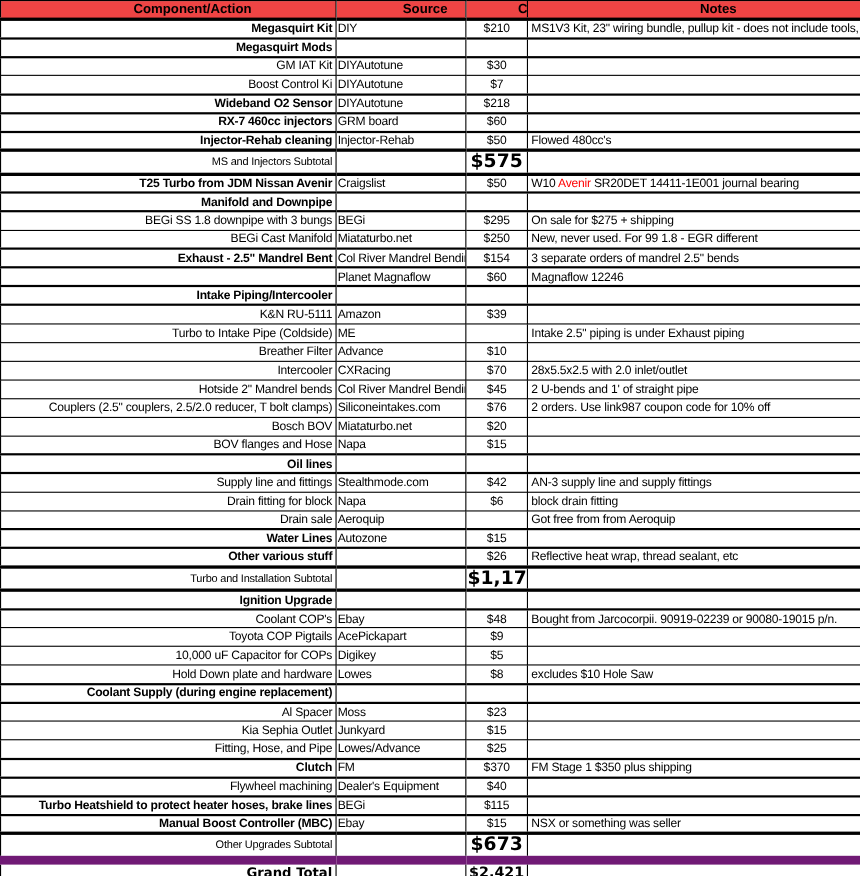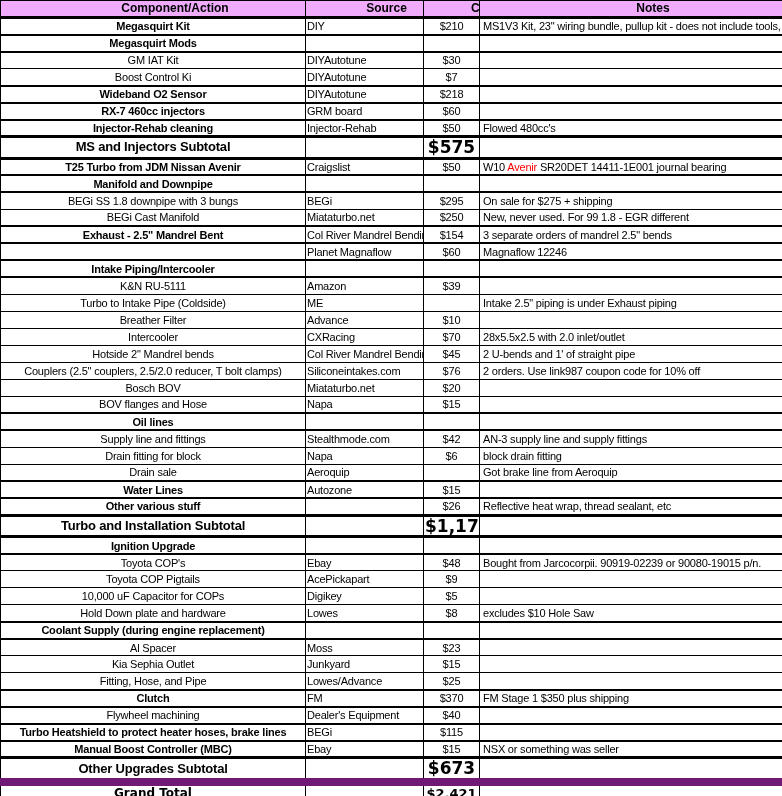--- a/index.html
+++ b/index.html
@@ -31,35 +31,35 @@
     vertical-align: middle;
   }
   thead tr { height: 17px; }
   thead th {
     font-size: 12px;
     font-weight: bold;
     text-align: center;
     letter-spacing: 0;
     border-top: 1px solid #000;
     border-bottom: 3px solid #000;
-    background: #f0abfc;
+    background: #ef4444;
     padding-left: 47px;
   }
   tbody tr { height: 17px; }
-  td.component { text-align: center; }
+  td.component { text-align: right; }
   td.source    { text-align: left; padding: 0 1px; }
   td.cost      { text-align: center; padding: 0 1px; }
   td.notes     { text-align: left; }
 
   tr.section td { border-top: 2px solid #000; border-bottom: 2px solid #000; }
   tr.section td.component { font-weight: bold; }
 
   tr.subtotal { height: 20px; }
   tr.subtotal td { border-top: 3px solid #000; border-bottom: 3px solid #000; }
-  tr.subtotal td.component { font-weight: bold; font-size: 13px; }
+  tr.subtotal td.component { font-weight: normal; font-size: 10px; }
   tr.subtotal td.cost {
     font-weight: bold;
     font-size: 17px;
     font-family: "DejaVu Sans", sans-serif;
     letter-spacing: 0;
   }
 
   tr.grand { height: 21px; }
   tr.grand td { border-top: 8px solid #701a75; border-bottom: 2px solid #000; }
   tr.grand td.component {
@@ -247,21 +247,21 @@
       <tr class="item">
         <td class="component">Drain fitting for block</td>
         <td class="source">Napa</td>
         <td class="cost">$6</td>
         <td class="notes">block drain fitting</td>
       </tr>
       <tr class="item">
         <td class="component">Drain sale</td>
         <td class="source">Aeroquip</td>
         <td class="cost"></td>
-        <td class="notes">Got brake line from Aeroquip</td>
+        <td class="notes">Got free from from Aeroquip</td>
       </tr>
       <tr class="section">
         <td class="component">Water Lines</td>
         <td class="source">Autozone</td>
         <td class="cost">$15</td>
         <td class="notes"></td>
       </tr>
       <tr class="section">
         <td class="component">Other various stuff</td>
         <td class="source"></td>
@@ -274,21 +274,21 @@
         <td class="cost">$1,173</td>
         <td class="notes"></td>
       </tr>
       <tr class="section">
         <td class="component">Ignition Upgrade</td>
         <td class="source"></td>
         <td class="cost"></td>
         <td class="notes"></td>
       </tr>
       <tr class="item">
-        <td class="component">Toyota COP's</td>
+        <td class="component">Coolant COP's</td>
         <td class="source">Ebay</td>
         <td class="cost">$48</td>
         <td class="notes">Bought from Jarcocorpii. 90919-02239 or 90080-19015 p/n.</td>
       </tr>
       <tr class="item">
         <td class="component">Toyota COP Pigtails</td>
         <td class="source">AcePickapart</td>
         <td class="cost">$9</td>
         <td class="notes"></td>
       </tr>

